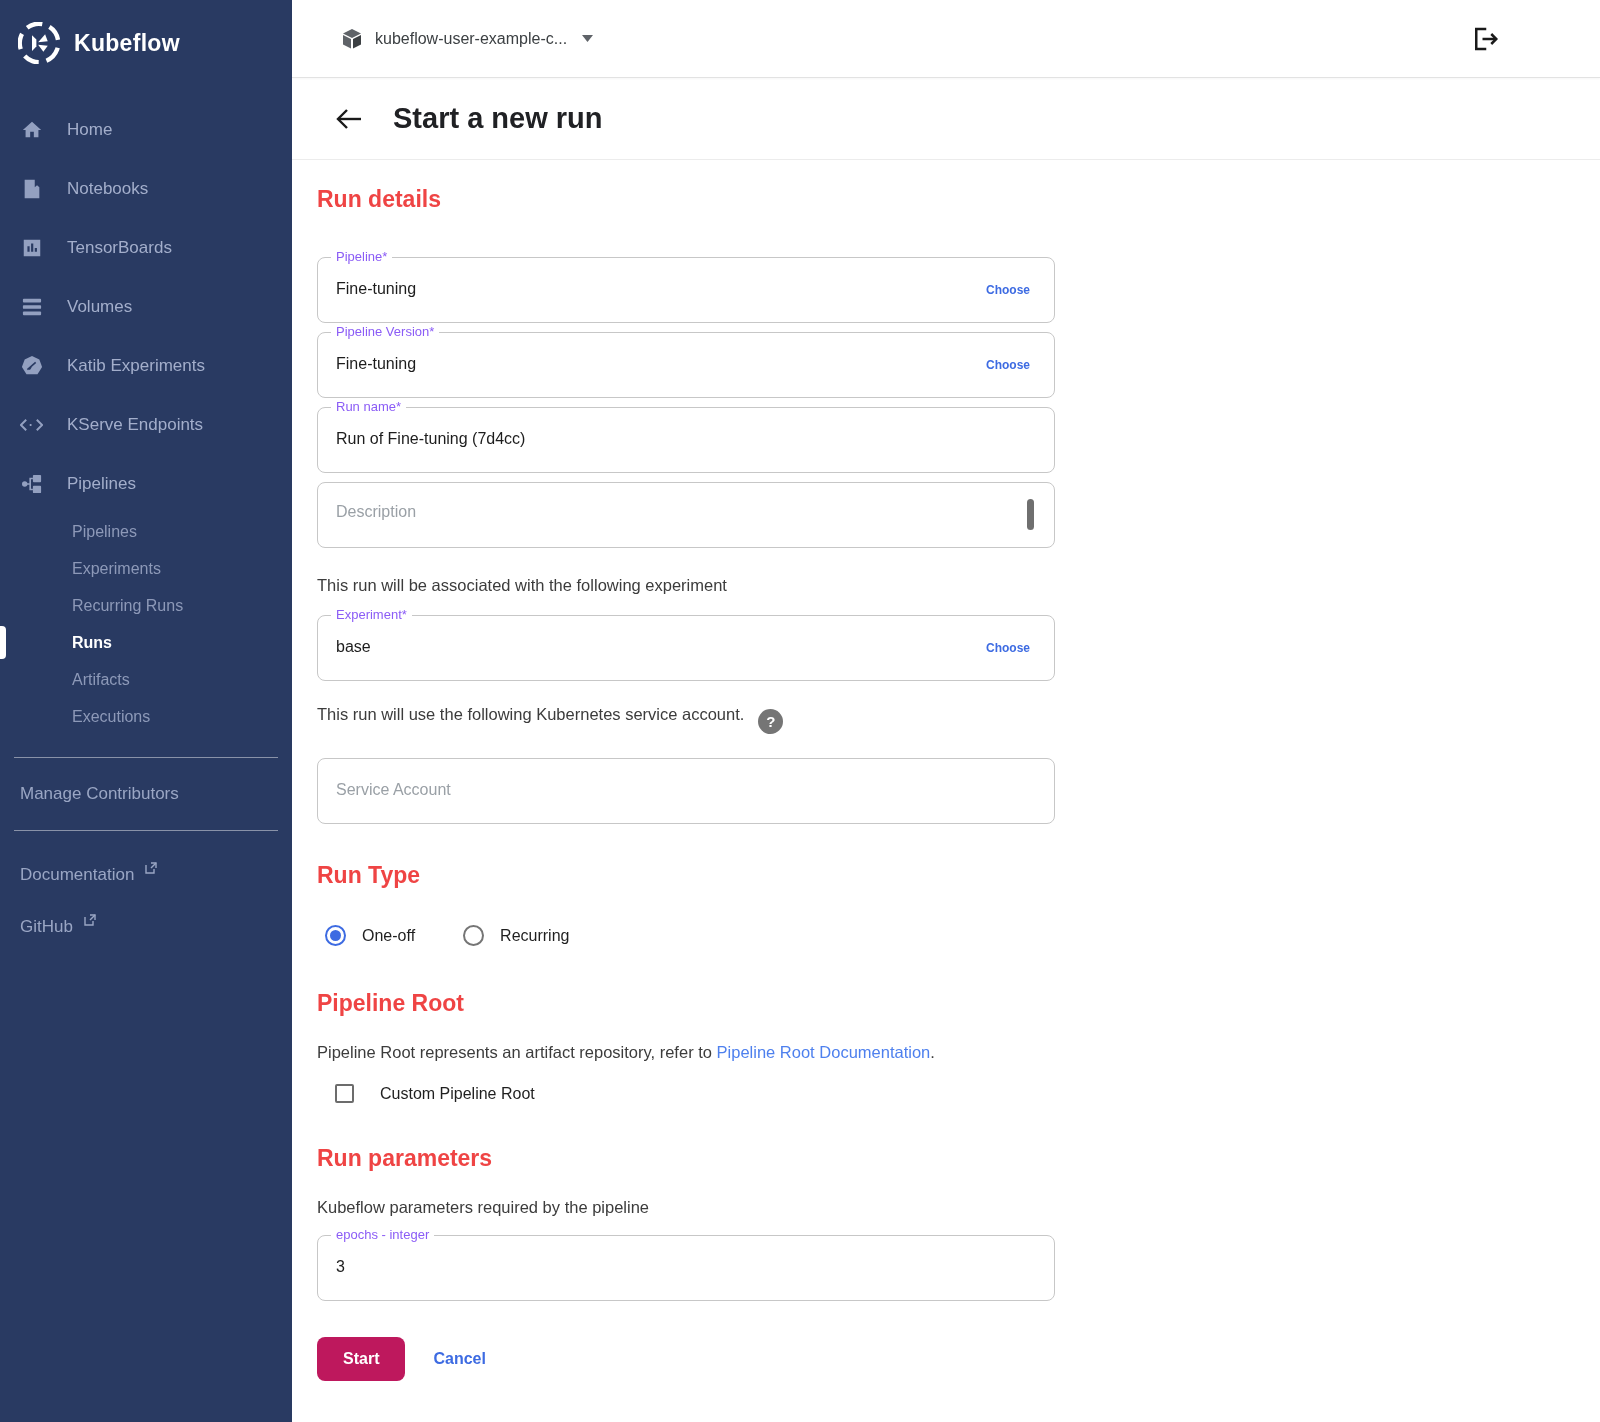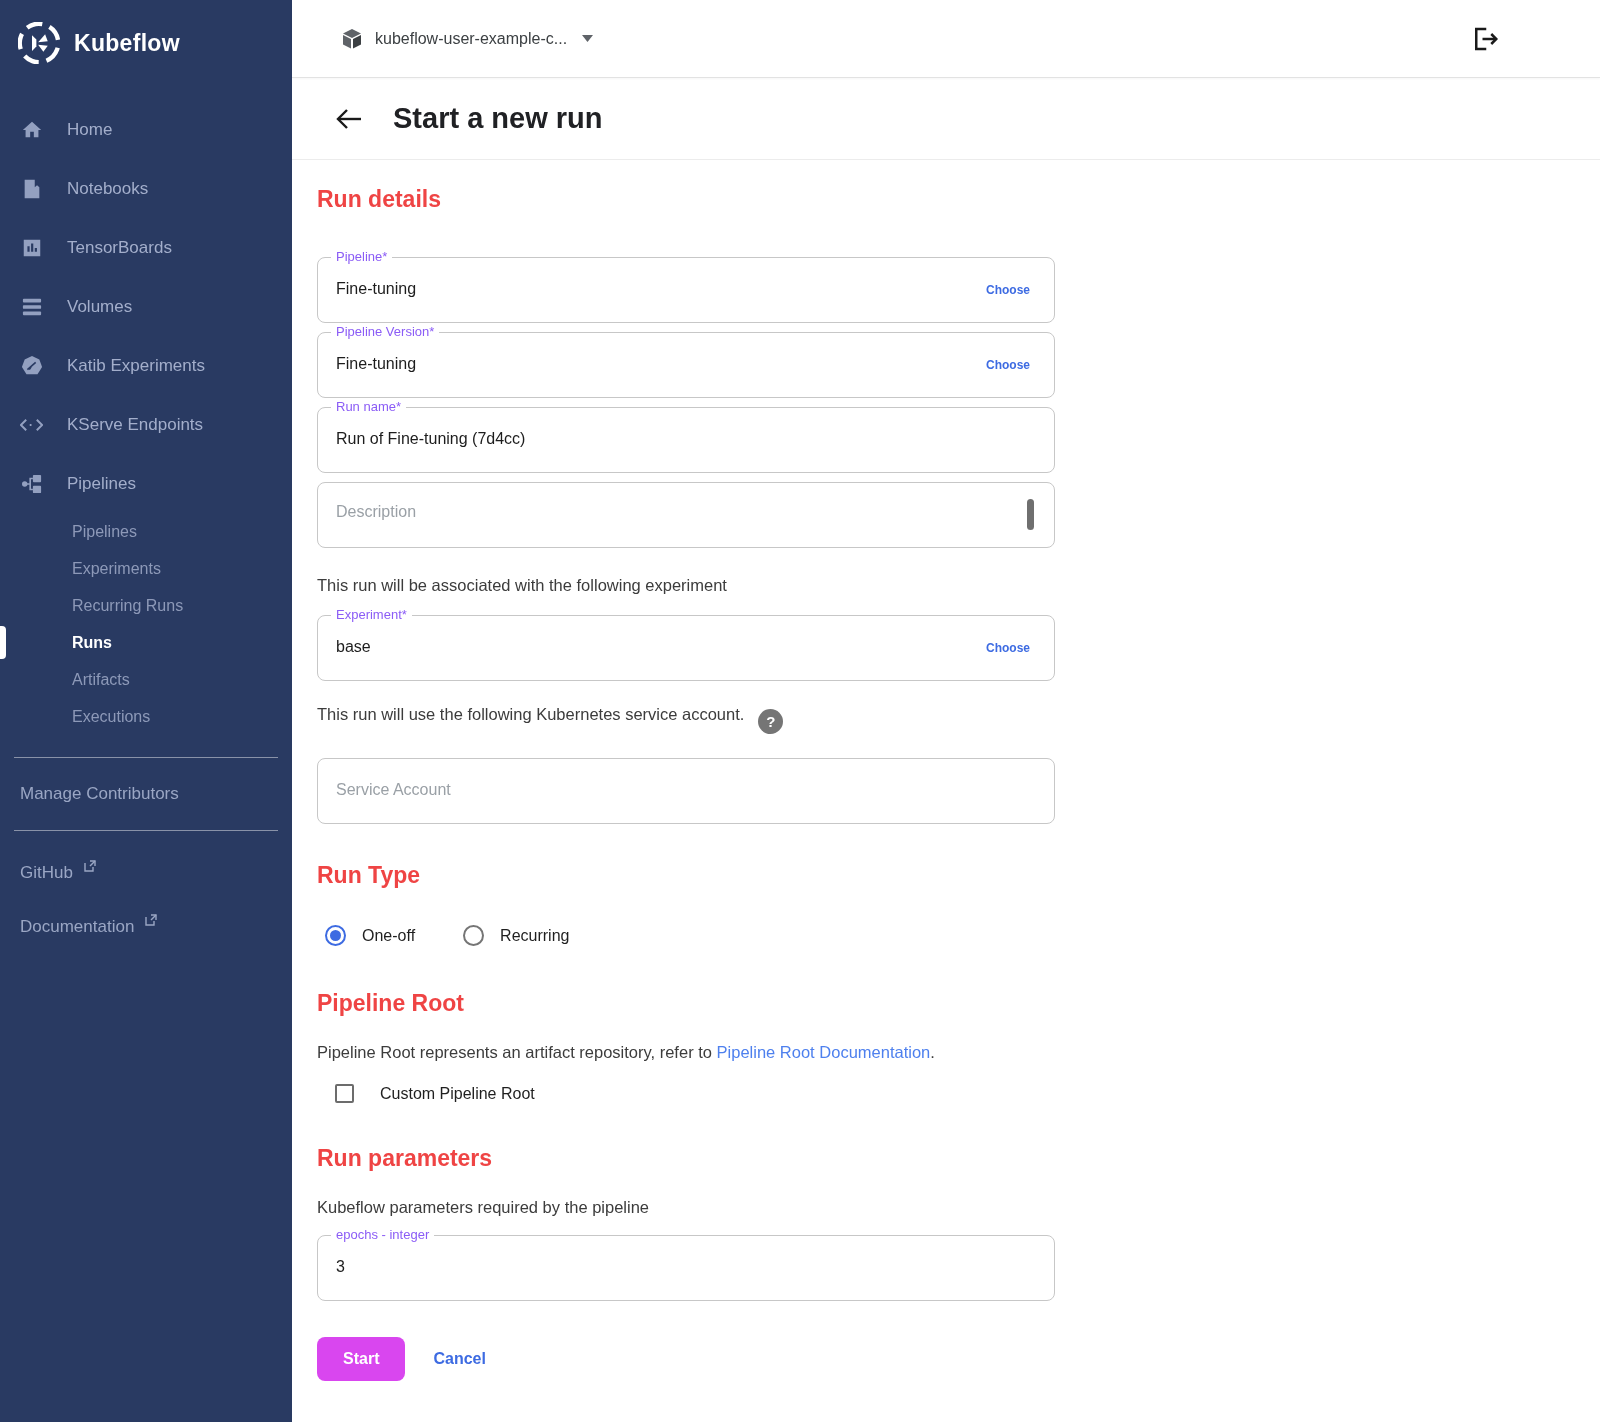--- a/index.html
+++ b/index.html
@@ -76,21 +76,21 @@
     border-radius:50%; background:#3d6be2; }
   .radio-label { font-size:16px; color:#1f1f1f; }
 
   .link { color:#4e80ee; cursor:pointer; }
   .check-row { display:flex; align-items:center; gap:26px; margin-top:22px; margin-left:18px; }
   .checkbox { width:19px; height:19px; border:2px solid #6c6c6c; border-radius:2px;
     background:#fff; cursor:pointer; }
   .check-label { font-size:16px; color:#1f1f1f; }
 
   .btn-row { display:flex; align-items:center; margin-top:36px; }
-  .btn-start { background:#d946ef; color:#fff; font-weight:700; font-size:16px;
+  .btn-start { background:#be185d; color:#fff; font-weight:700; font-size:16px;
     border:none; border-radius:8px; padding:13px 26px; cursor:pointer;
     font-family:"Liberation Sans", sans-serif; }
   .btn-cancel { color:#3d6be2; font-weight:700; font-size:16px; margin-left:28px; cursor:pointer; }
 
   .mt26{margin-top:26px;} .mt24{margin-top:24px;} .mt20{margin-top:20px;}
   .mt28{margin-top:28px;} .mt38{margin-top:38px;} .mt42{margin-top:42px;}
   .mt44{margin-top:44px;} .mt18{margin-top:18px;}
 </style>
 </head>
 <body>
@@ -193,32 +193,32 @@
         <div class="sub-item">
           <span>Executions</span>
         </div>
       </div>
     </nav>
 
     <div class="side-divider"></div>
     <div class="side-link" style="padding-top:26px;">Manage Contributors</div>
     <div class="side-divider" style="margin-top:26px;"></div>
 
-    <div class="side-link" style="padding-top:32px;">
-      <span>GitHub</span>
+    <div class="side-link" style="padding-top:34px;">
+      <span>Documentation</span>
       <span class="ext">
         <svg width="12" height="12" viewBox="0 0 12 12" fill="none" stroke="currentColor" stroke-width="1.4">
             <path d="M1 3 v8 h8 v-4"></path>
             <path d="M6 1 h5 v5"></path>
             <path d="M11 1 L6 6"></path>
           </svg>
       </span>
     </div>
-    <div class="side-link" style="padding-top:34px;">
-      <span>Documentation</span>
+    <div class="side-link" style="padding-top:32px;">
+      <span>GitHub</span>
       <span class="ext">
         <svg width="12" height="12" viewBox="0 0 12 12" fill="none" stroke="currentColor" stroke-width="1.4">
             <path d="M1 3 v8 h8 v-4"></path>
             <path d="M6 1 h5 v5"></path>
             <path d="M11 1 L6 6"></path>
           </svg>
       </span>
     </div>
   </aside>
 

